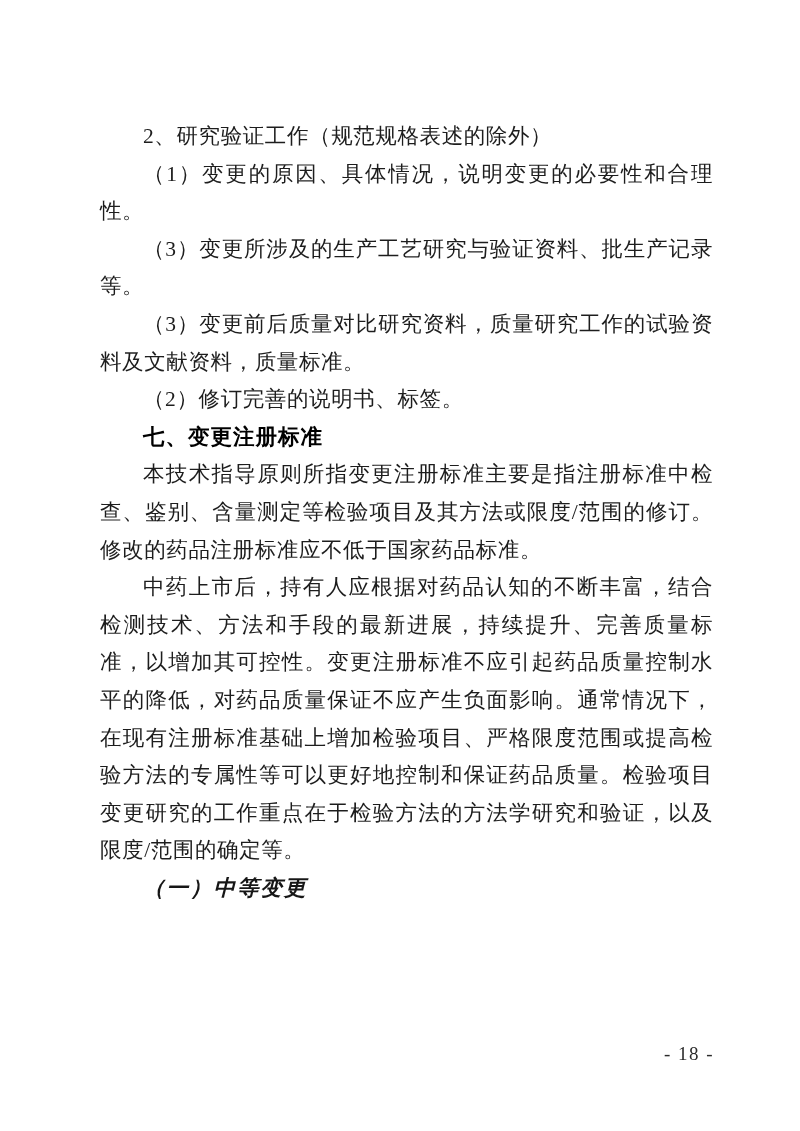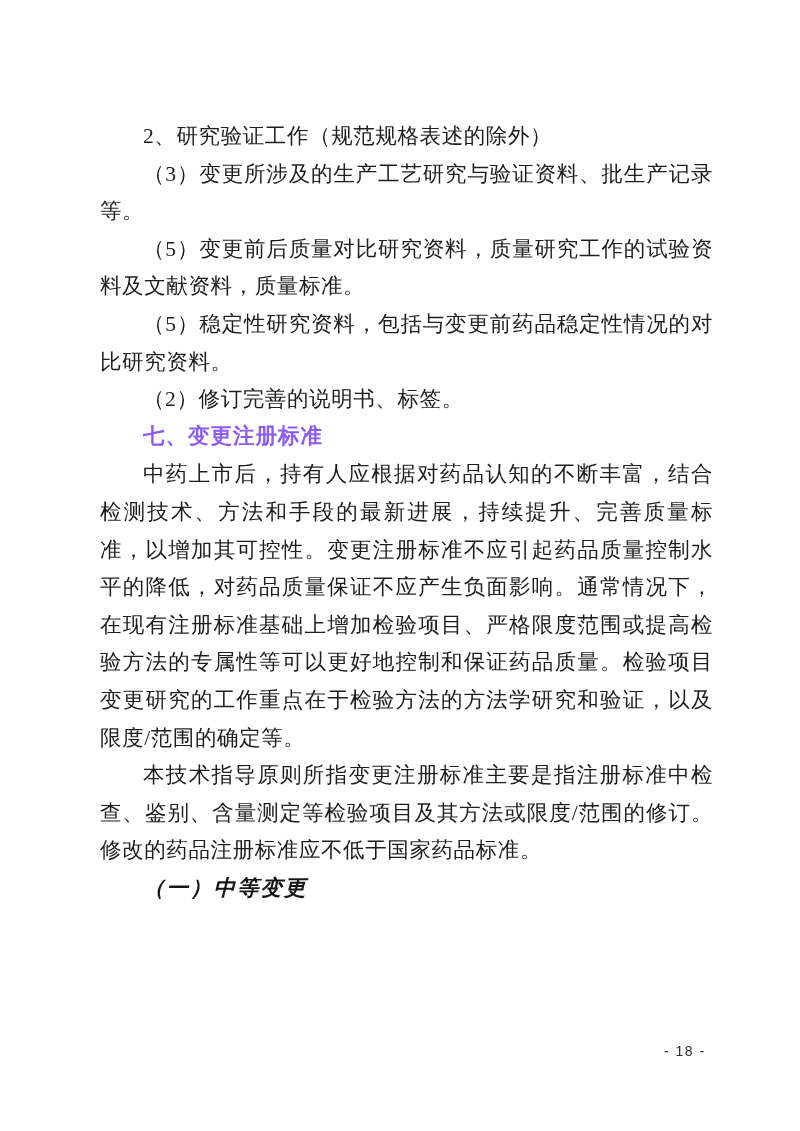--- a/index.html
+++ b/index.html
@@ -26,50 +26,50 @@
     font-size: 21.5px;
     line-height: 37.6px;
     text-indent: 2em;
     text-align: justify;
     text-justify: inter-character;
     word-break: break-all;
     letter-spacing: 0.6px;
     color: #1d1d1d;
   }
   .content p.heading {
-    font-family: Liberation Mono, monospace;
+    font-family: Liberation Serif, serif;
     font-weight: bold;
-    color: #8b5cf6;
+    color: #000000;
     letter-spacing: 1px;
   }
   .content p.subheading {
     font-weight: bold;
     font-style: italic;
     color: #161616;
     letter-spacing: 2px;
   }
   .page-number {
     position: absolute;
     top: 1043px;
     left: 664px;
-    font-size: 14px;
+    font-size: 19px;
     letter-spacing: 1.5px;
     color: #2b2b2b;
-    font-family: Liberation Sans, sans-serif;
+    font-family: Liberation Serif, serif;
   }
 </style>
 </head>
 <body>
 
 <div class="page">
   <div class="content">
     <p class="para">2、研究验证工作（规范规格表述的除外）</p>
+    <p class="para">（1）变更的原因、具体情况，说明变更的必要性和合理性。</p>
     <p class="para">（3）变更所涉及的生产工艺研究与验证资料、批生产记录等。</p>
-    <p class="para">（5）变更前后质量对比研究资料，质量研究工作的试验资料及文献资料，质量标准。</p>
-    <p class="para">（5）稳定性研究资料，包括与变更前药品稳定性情况的对比研究资料。</p>
+    <p class="para">（3）变更前后质量对比研究资料，质量研究工作的试验资料及文献资料，质量标准。</p>
     <p class="para">（2）修订完善的说明书、标签。</p>
     <p class="para heading">七、变更注册标准</p>
+    <p class="para">本技术指导原则所指变更注册标准主要是指注册标准中检查、鉴别、含量测定等检验项目及其方法或限度/范围的修订。修改的药品注册标准应不低于国家药品标准。</p>
     <p class="para">中药上市后，持有人应根据对药品认知的不断丰富，结合检测技术、方法和手段的最新进展，持续提升、完善质量标准，以增加其可控性。变更注册标准不应引起药品质量控制水平的降低，对药品质量保证不应产生负面影响。通常情况下，在现有注册标准基础上增加检验项目、严格限度范围或提高检验方法的专属性等可以更好地控制和保证药品质量。检验项目变更研究的工作重点在于检验方法的方法学研究和验证，以及限度/范围的确定等。</p>
-    <p class="para">本技术指导原则所指变更注册标准主要是指注册标准中检查、鉴别、含量测定等检验项目及其方法或限度/范围的修订。修改的药品注册标准应不低于国家药品标准。</p>
     <p class="para subheading">（一）中等变更</p>
   </div>
   <div class="page-number">- 18 -</div>
 </div>
 
 </body></html>

